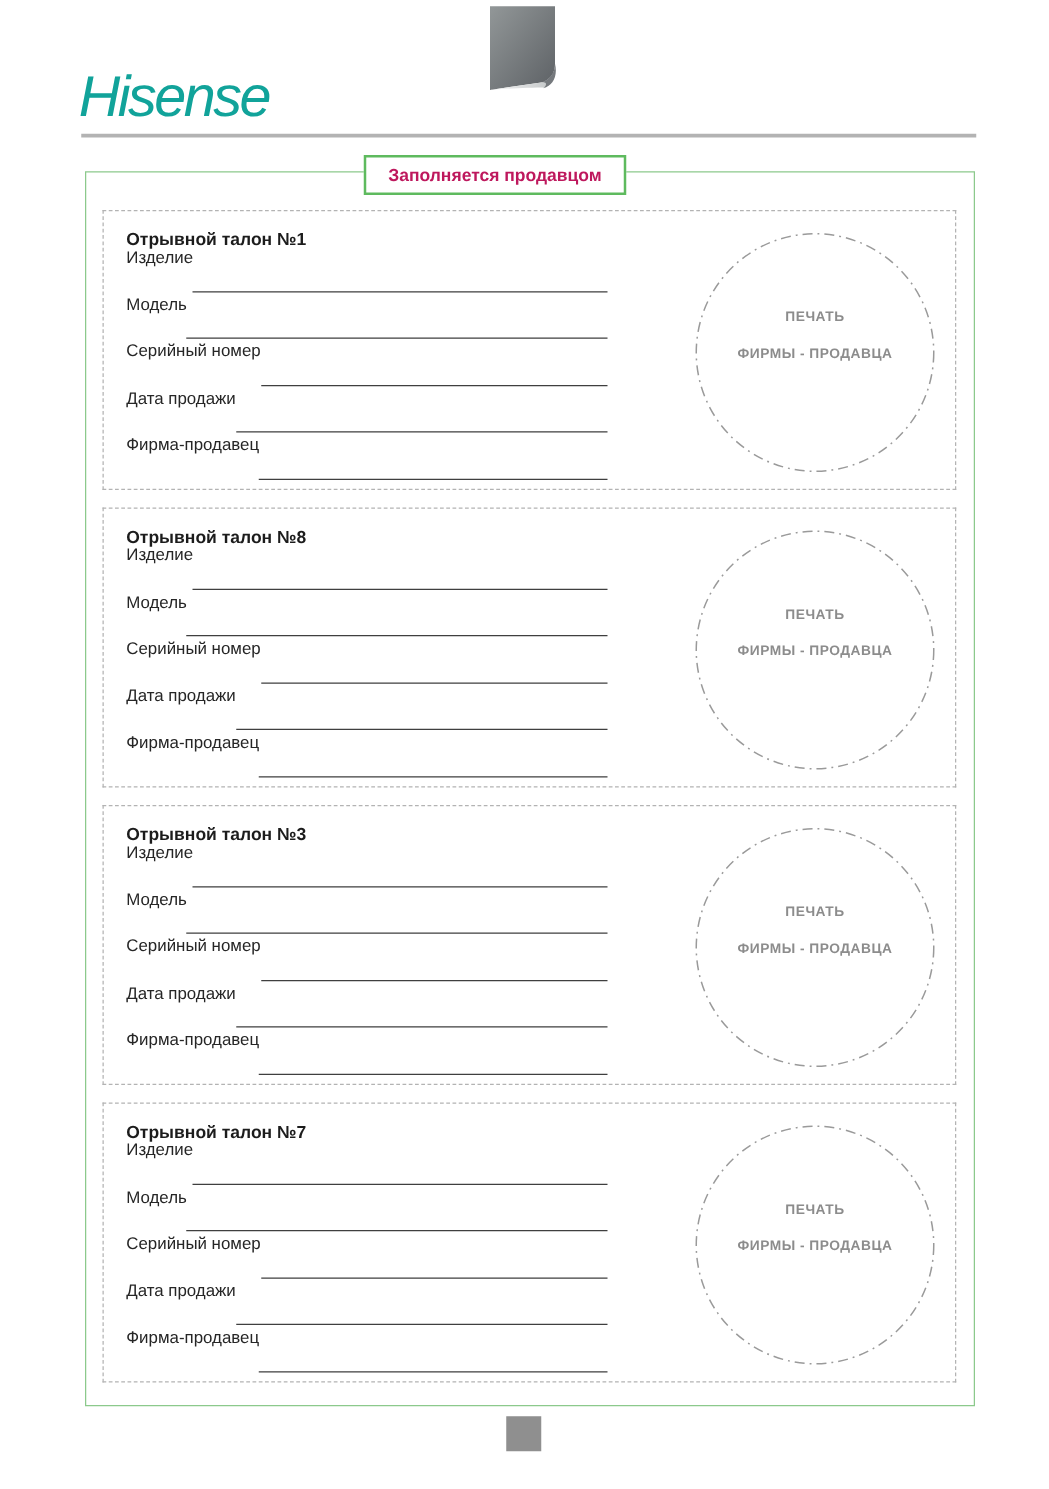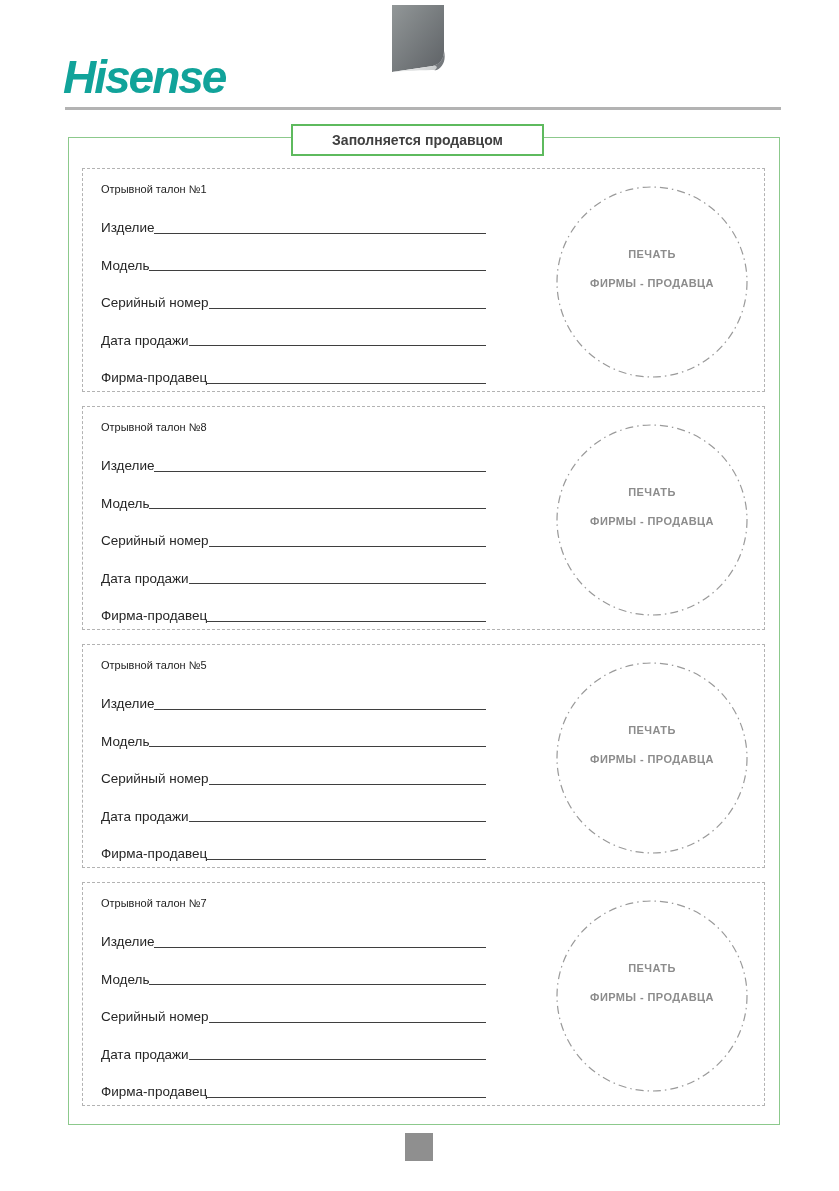--- a/index.html
+++ b/index.html
@@ -14,38 +14,38 @@
 
   
   .page-curl {
     position: absolute; left: 391px; top: 4px;
     width: 54px; height: 72px;
   }
 
   
   .logo {
     position: absolute; left: 63px; top: 54px;
-    font-size: 46px; font-weight: bold; font-style: italic;
+    font-size: 46px; font-weight: normal; font-style: italic;
     letter-spacing: -2px; color: #11a39a;
     line-height: 1;
   }
 
   
   .rule {
     position: absolute; left: 65px; top: 107px;
     width: 716px; height: 3px; background: #b3b3b3;
   }
 
   
   .note-box {
     position: absolute; left: 291px; top: 124px;
-    width: 253px; height: 32px;
+    width: 210px; height: 32px;
     border: 2px solid #5eba5e; background: #ffffff;
     display: flex; align-items: center; justify-content: center;
-    font-size: 14px; font-weight: bold; color: #404040;
+    font-size: 14px; font-weight: bold; color: #be185d;
     z-index: 2;
   }
 
   
   .frame {
     position: absolute; left: 68px; top: 137px;
     width: 712px; height: 988px;
     border: 1px solid #8cc98c;
     padding-top: 30px;
   }
@@ -53,29 +53,29 @@
   
   .coupon {
     position: relative;
     width: 683px; height: 224px;
     margin: 0 0 14px 13px;
     border: 1px dashed #b3b3b3;
     background: #ffffff;
   }
   .coupon-title {
     position: absolute; left: 18px; top: 14px;
-    font-size: 11px; font-weight: normal; color: #1c1c1c;
+    font-size: 14px; font-weight: bold; color: #1c1c1c;
   }
   .fields {
     position: absolute; left: 18px; top: 30px;
     width: 385px;
   }
   .field-row {
     height: 37.5px;
-    display: flex; align-items: flex-end;
+    display: flex; 
   }
   .field-label {
     font-size: 13.5px; color: #262626;
     line-height: 1; padding-bottom: 2px;
     white-space: nowrap;
   }
   .fill-line {
     flex: 1;
     border-bottom: 1px solid #3f3f3f;
     margin-bottom: 3px;
@@ -198,21 +198,21 @@
         <circle cx="96" cy="96" r="95" fill="none" stroke="#9a9a9a" stroke-width="1.2" stroke-dasharray="8 4 1.5 4"></circle>
       </svg>
       <div class="stamp-text">
         <div>ПЕЧАТЬ</div>
         <div>ФИРМЫ - ПРОДАВЦА</div>
       </div>
     </div>
   </section>
 
   <section class="coupon">
-    <h3 class="coupon-title">Отрывной талон №5</h3>
+    <h3 class="coupon-title">Отрывной талон №3</h3>
     <div class="fields">
       <div class="field-row">
         <span class="field-label">Изделие</span>
         <span class="fill-line"></span>
       </div>
       <div class="field-row">
         <span class="field-label">Модель</span>
         <span class="fill-line"></span>
       </div>
       <div class="field-row">

